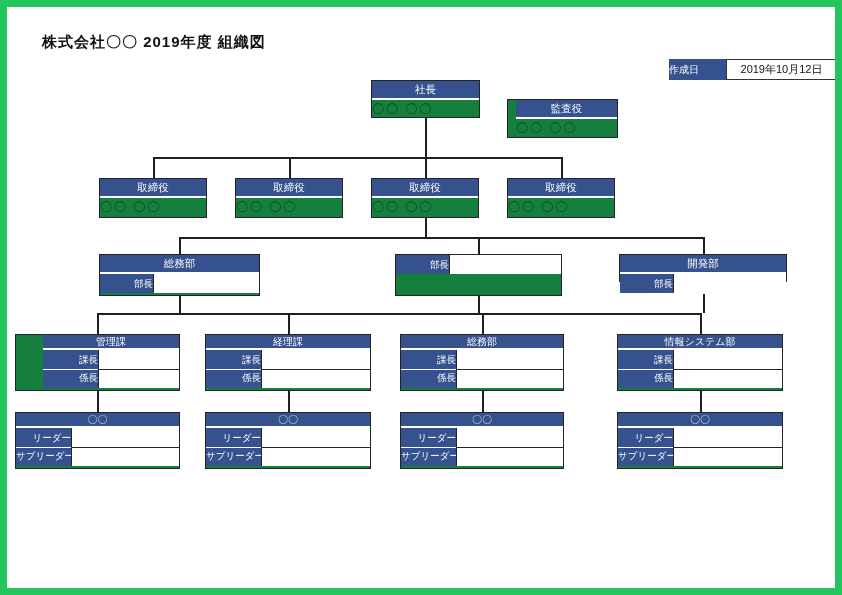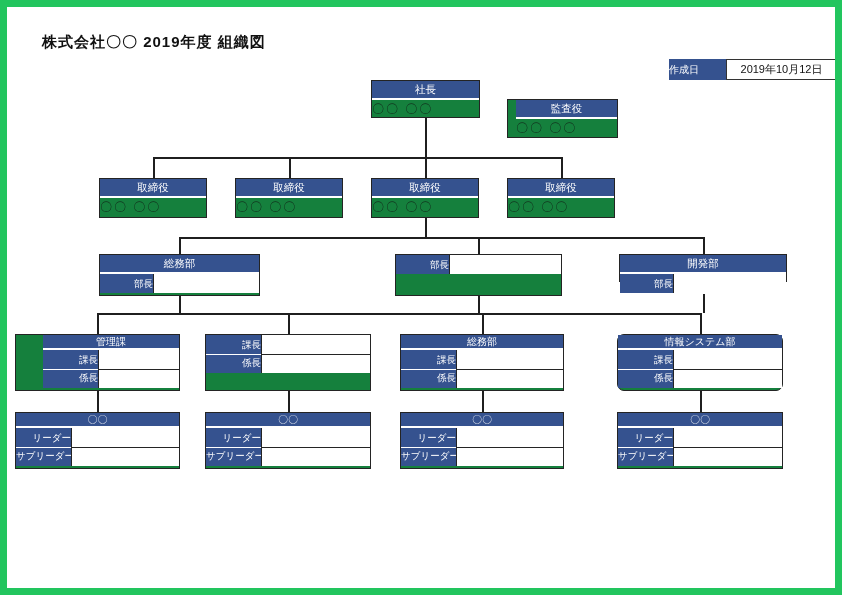--- a/index.html
+++ b/index.html
@@ -140,41 +140,42 @@
     <div class="row">
       <div class="lbl">課長</div>
       <div class="val"></div>
     </div>
     <div class="row">
       <div class="lbl">係長</div>
       <div class="val"></div>
     </div>
   </div>
   <div class="obox" style="left:198px;top:327px;width:166px;height:57px;">
+    <div class="hdr slim">経理課</div>
     <div class="row">
       <div class="lbl">課長</div>
       <div class="val"></div>
     </div>
     <div class="row">
       <div class="lbl">係長</div>
       <div class="val"></div>
     </div>
   </div>
   <div class="obox" style="left:393px;top:327px;width:164px;height:57px;">
     <div class="hdr slim">総務部</div>
     <div class="row">
       <div class="lbl">課長</div>
       <div class="val"></div>
     </div>
     <div class="row">
       <div class="lbl">係長</div>
       <div class="val"></div>
     </div>
   </div>
-  <div class="obox" style="left:610px;top:327px;width:166px;height:57px;border-radius:7px;">
+  <div class="obox" style="left:610px;top:327px;width:166px;height:57px;">
     <div class="hdr slim">情報システム部</div>
     <div class="row">
       <div class="lbl">課長</div>
       <div class="val"></div>
     </div>
     <div class="row">
       <div class="lbl">係長</div>
       <div class="val"></div>
     </div>
   </div>

